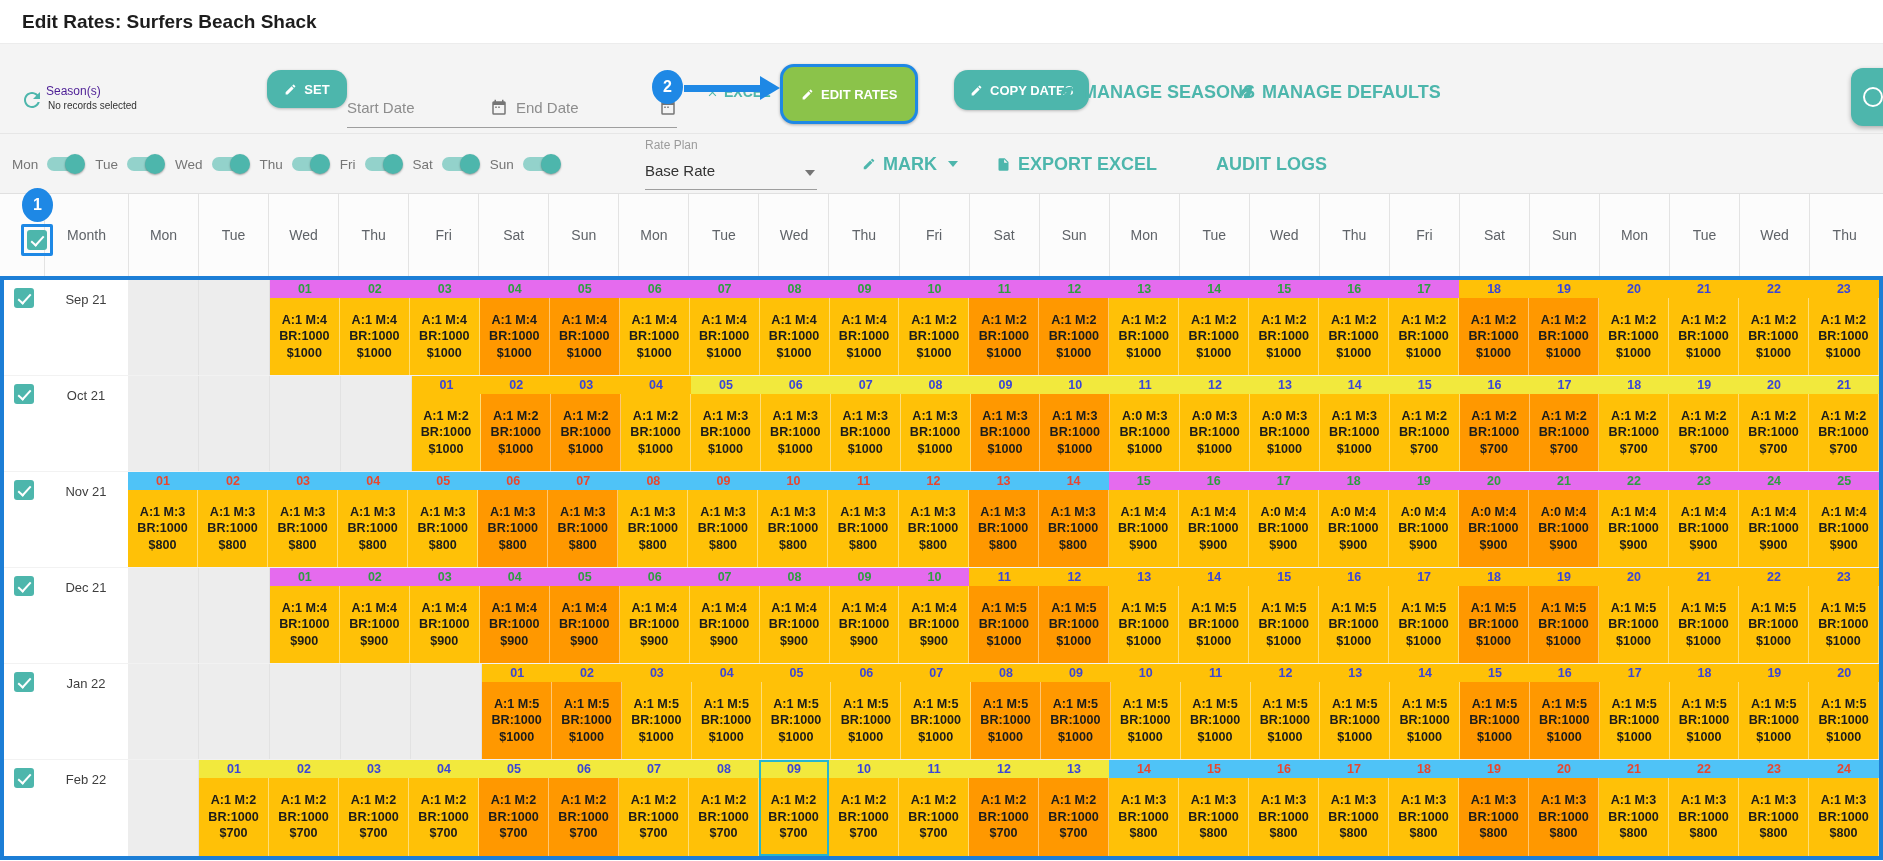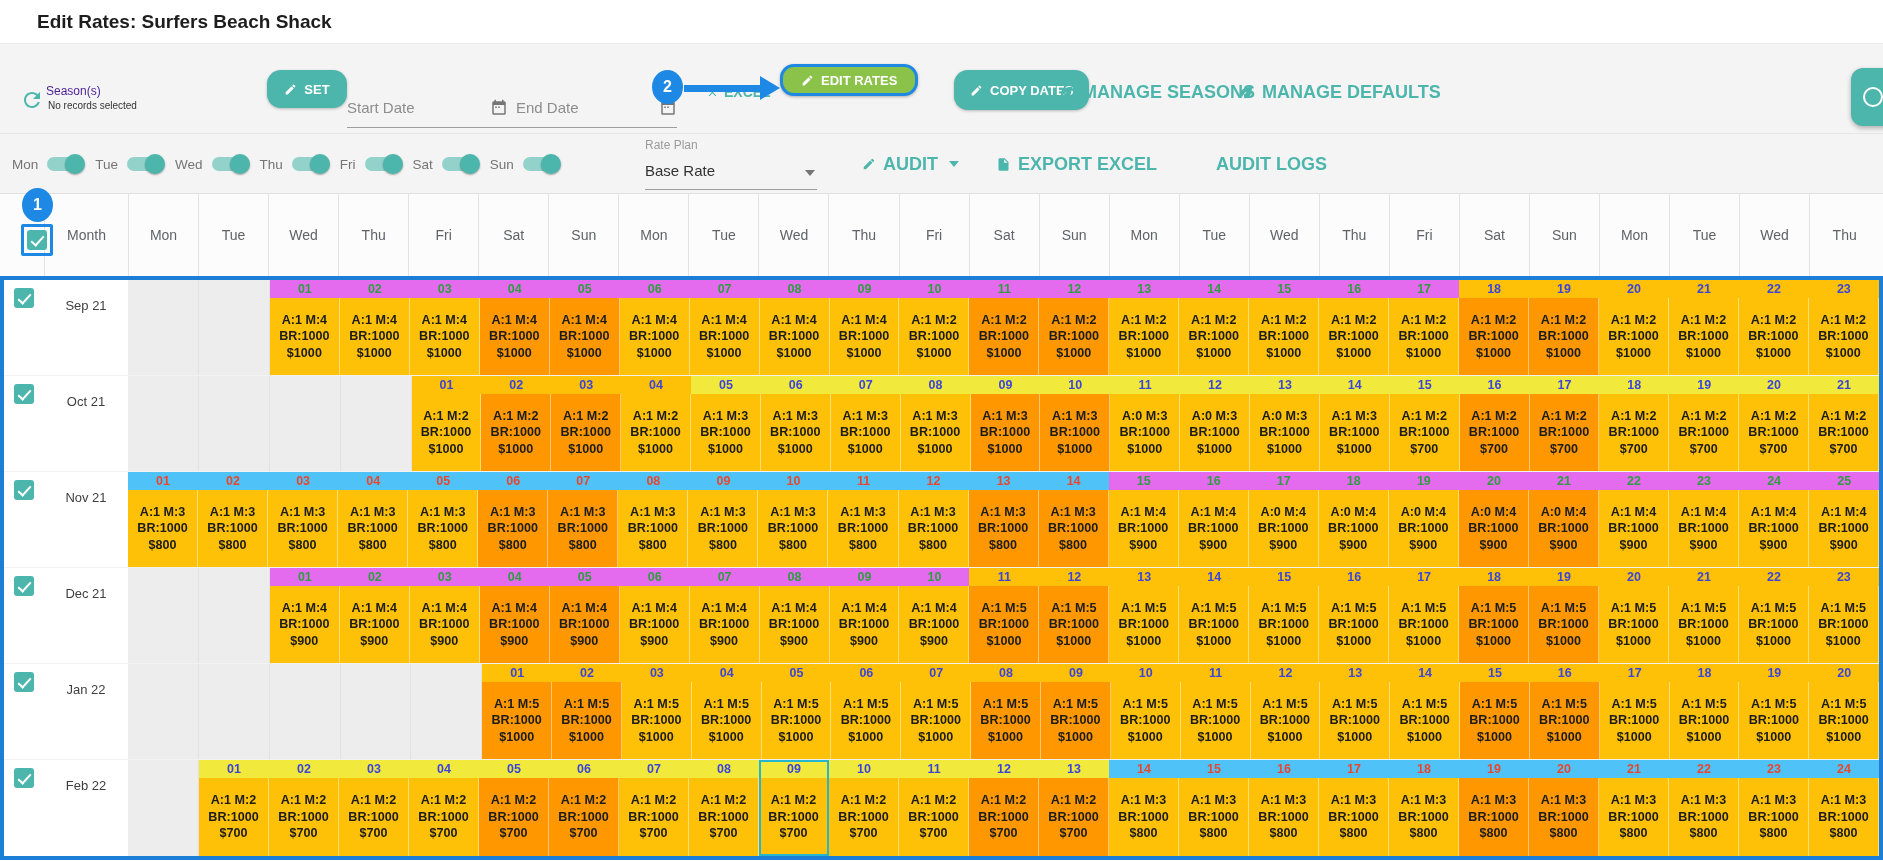--- a/index.html
+++ b/index.html
@@ -1,38 +1,38 @@
 <!DOCTYPE html>
 <html style="--accent-teal: #4DB6AC; --button-green: #8BC34A; --annotation-blue: #1E88E5; --table-outline-blue: #1C7ED6; --strip-magenta: #E56BEE; --strip-cyan: #4FC3F7; --strip-yellow: #F2E93D; --strip-amber: #FFC107; --body-amber: #FFC107; --body-orange: #FF9800; --num-green: #2E9E40; --num-blue: #3A46D8; --num-red: #E8472E; --selected-outline: #26B5CE; --empty-gray: #EDEDED;"><head>
 <meta charset="utf-8">
 <style>
   *{box-sizing:border-box;margin:0;padding:0}
   html,body{width:1883px;height:861px;overflow:hidden;background:#fff;
     font-family:"Liberation Sans",sans-serif;-webkit-font-smoothing:antialiased}
   
-  .titlebar{height:44px;display:flex;align-items:center;padding-left:37px;background:#fff;border-bottom:1px solid #ececec}
+  .titlebar{height:44px;display:flex;align-items:center;padding-left:22px;background:#fff;border-bottom:1px solid #ececec}
   .titlebar h1{font-size:19px;font-weight:700;color:#1d1d1d}
   
   .tb1{position:relative;height:90px;background:#f4f4f4;border-bottom:1px solid #e6e6e6}
   .abs{position:absolute}
   .refresh-ic{left:20px;top:44px}
   .season-label{left:46px;top:40px;font-size:12px;color:#4c1d95}
   .season-value{left:48px;top:56px;font-size:10px;color:#333}
   .btn{display:flex;align-items:center;justify-content:center;gap:7px;border:none;cursor:pointer;
        border-radius:14px;font-weight:700;font-size:13px;color:#fff;box-shadow:0 1px 3px rgba(0,0,0,.25);
        font-family:"Liberation Sans",sans-serif}
   .btn-teal{background:var(--accent-teal)}
   .set-btn{left:267px;top:26px;width:80px;height:38px}
   .date-fields{left:347px;top:44px;width:330px;height:40px;display:flex;align-items:center;border-bottom:1px solid #9e9e9e}
   .date-fields input{flex:1;border:none;background:transparent;outline:none;font-size:15px;color:#333;
        font-family:"Liberation Sans",sans-serif;min-width:0}
   .date-fields input::placeholder{color:#8d8d8d}
   .clear-link{left:706px;top:40px;display:flex;align-items:center;gap:5px;color:var(--accent-teal);
        font-weight:700;font-size:14px;z-index:1}
-  .edit-btn{left:780px;top:20px;height:32px;padding:0 18px;background:var(--button-green);
+  .edit-btn{left:780px;top:20px;height:60px;padding:0 18px;background:var(--button-green);
        border:3px solid var(--annotation-blue);box-shadow:0 1px 3px rgba(0,0,0,.3)}
   .copy-btn{left:954px;top:26px;height:40px;padding:0 16px}
   .tlink{display:flex;align-items:center;gap:7px;color:var(--accent-teal);font-weight:700;font-size:18px;cursor:pointer}
   .seasons-link{left:1058px;top:36px;height:24px}
   .defaults-link{left:1238px;top:36px;height:24px}
   .fab{left:1851px;top:24px;width:54px;height:58px;border-radius:12px 0 0 12px;background:var(--accent-teal);
        box-shadow:0 2px 5px rgba(0,0,0,.3);display:flex;align-items:center;padding-left:12px}
   .fab-ring{width:20px;height:20px;border:2.5px solid #fff;border-radius:50%}
   
   .ann-circle{width:31px;height:34px;border-radius:50%;background:var(--annotation-blue);color:#fff;
@@ -70,21 +70,21 @@
   .circle1{left:18px;top:-6px}
   .selall-box{position:absolute;left:17px;top:30px;padding:3px;border:3px solid var(--annotation-blue);border-radius:2px}
   .chk{width:20px;height:20px;background:var(--accent-teal);border-radius:3px;position:relative;cursor:pointer}
   .chk::after{content:"";position:absolute;left:6.5px;top:2.5px;width:5px;height:11px;
        border:solid #fff;border-width:0 2.5px 2.5px 0;transform:rotate(42deg)}
   
   .gbody{width:1883px;border:4px solid var(--table-outline-blue);background:#fff}
   .mrow{height:96px;display:flex;border-bottom:1px solid #f2f2f2}
   .mrow:last-child{border-bottom:none}
   .cb-cell{width:40px;background:#fff;display:flex;justify-content:center;padding-top:8px}
-  .month-cell{width:84px;background:#fff;padding-top:18px;text-align:center;font-size:13px;color:#3e3e3e}
+  .month-cell{width:84px;background:#fff;padding-top:12px;text-align:center;font-size:13px;color:#3e3e3e}
   .dcell{flex:1;display:flex;flex-direction:column;min-width:0;cursor:pointer}
   .dcell.empty{background:var(--empty-gray);border-right:1px solid #e2e2e2;cursor:default}
   .strip{height:18px;display:flex;align-items:center;justify-content:center;font-size:12.5px;font-weight:700}
   .s-m{background:var(--strip-magenta);color:var(--num-green)}
   .s-a{background:var(--strip-amber);color:var(--num-blue)}
   .s-y{background:var(--strip-yellow);color:var(--num-blue)}
   .s-c{background:var(--strip-cyan);color:var(--num-red)}
   .cbody{flex:1;display:flex;flex-direction:column;align-items:center;justify-content:center;
        font-size:12.6px;font-weight:700;color:#1c1c1c;line-height:16.5px;border-right:1px solid rgba(255,255,255,.45)}
   .b-a{background:var(--body-amber)}
@@ -234,21 +234,21 @@
   <div class="abs rate-plan">
     <span class="rp-label">Rate Plan</span>
     <span class="rp-value">Base Rate</span>
     <span class="rp-caret"></span>
   </div>
 
   <div class="abs tlink mark-link">
     <svg width="14" height="14" viewBox="0 0 24 24">
         <path fill="#4DB6AC" d="M3 17.25V21h3.75L17.81 9.94l-3.75-3.75L3 17.25zM20.71 7.04a1 1 0 0 0 0-1.41l-2.34-2.34a1 1 0 0 0-1.41 0l-1.83 1.83 3.75 3.75 1.83-1.83z"></path>
       </svg>
-    <span>AUDIT</span>
+    <span>MARK</span>
     <span class="caret-teal"></span>
   </div>
 
   <div class="abs tlink export-link">
     <span>
       <svg width="15" height="15" viewBox="0 0 24 24">
           <path fill="#4DB6AC" d="M14 2H6a2 2 0 0 0-2 2v16a2 2 0 0 0 2 2h12a2 2 0 0 0 2-2V8l-6-6zm-1 7V3.5L18.5 9H13zm-4.6 10L10 16.2 11.6 19h2l-2.6-4 2.5-3.8h-2L10 13.7 8.6 11.2h-2L9 15 6.4 19h2z"></path>
         </svg>
     </span>
     <span>EXPORT EXCEL</span>

